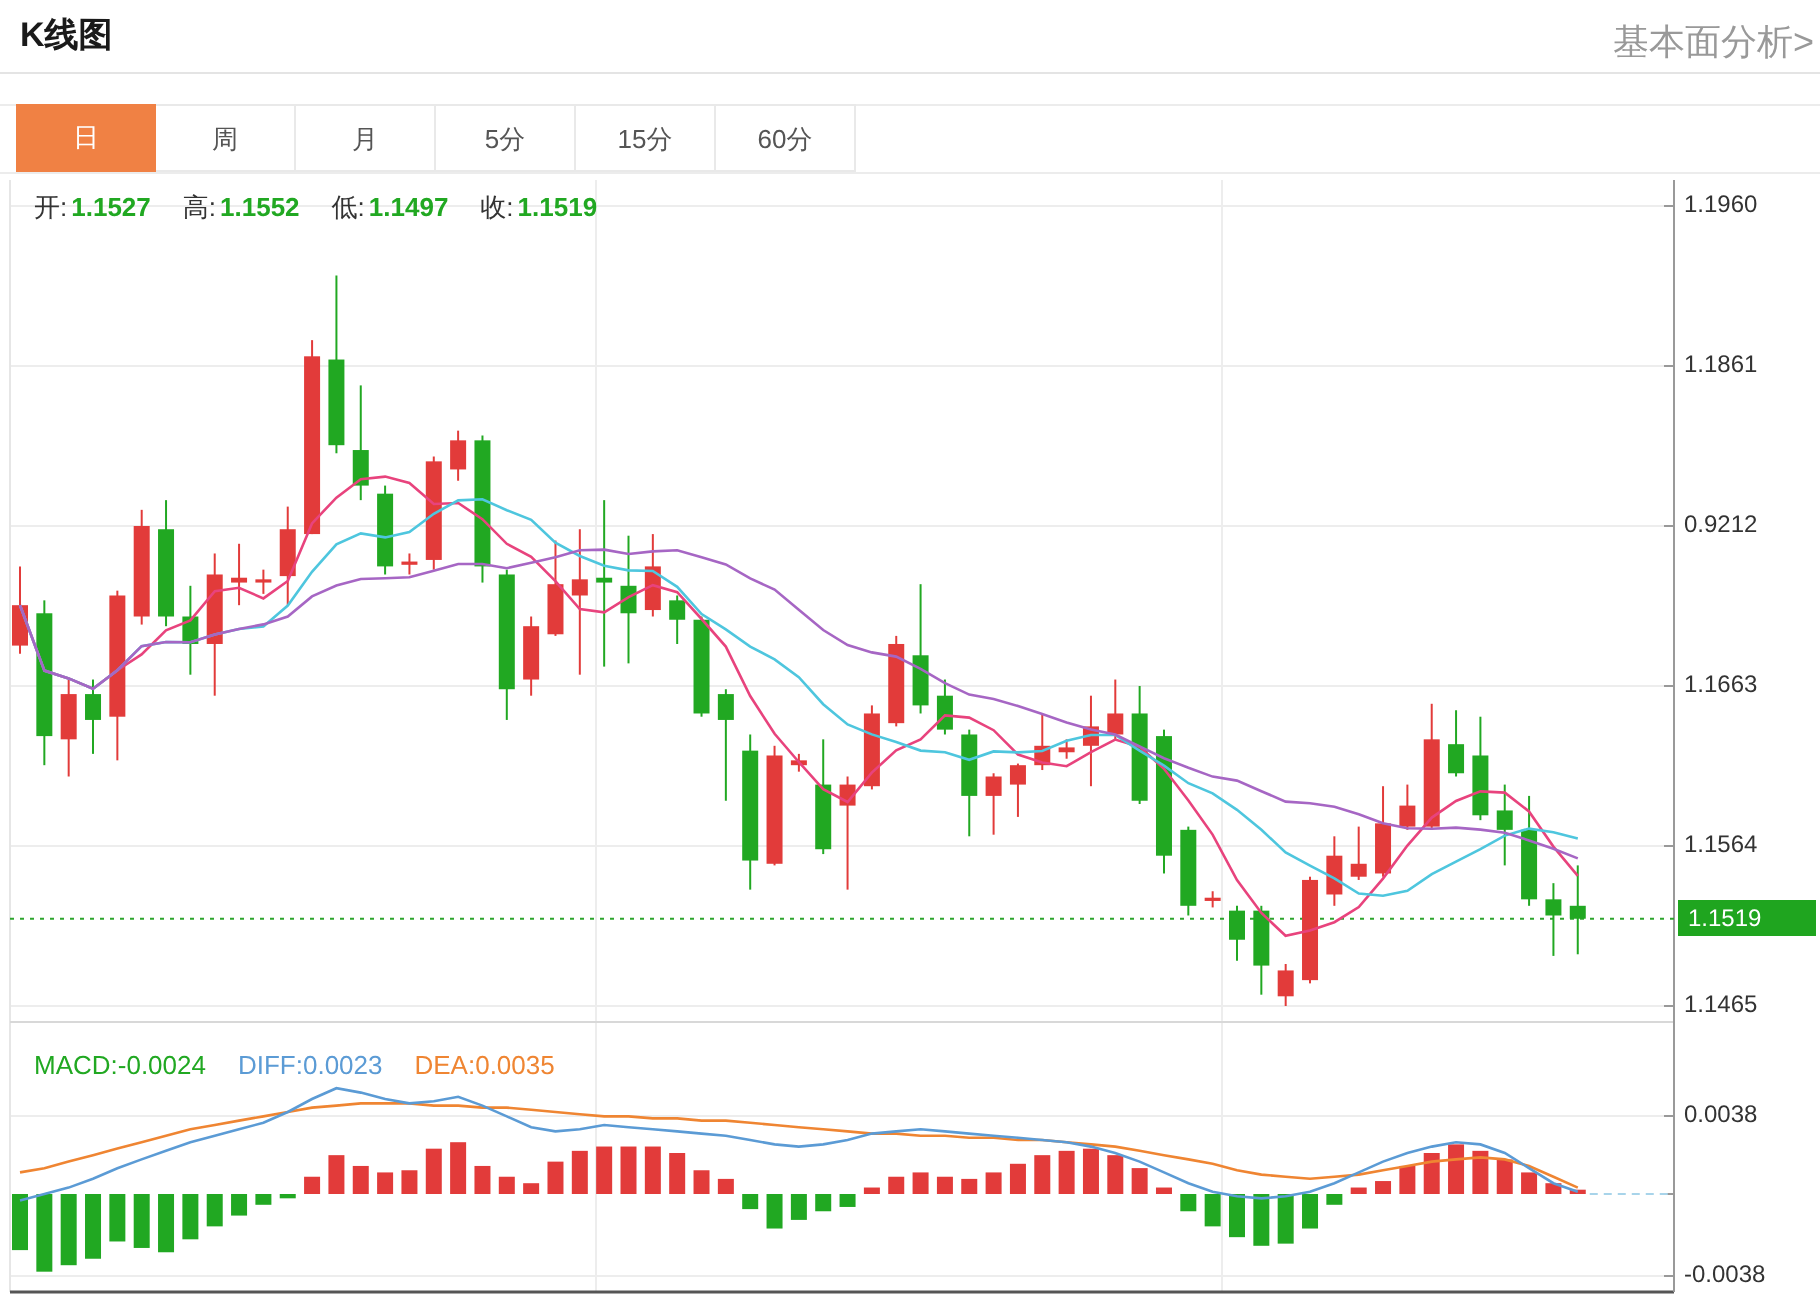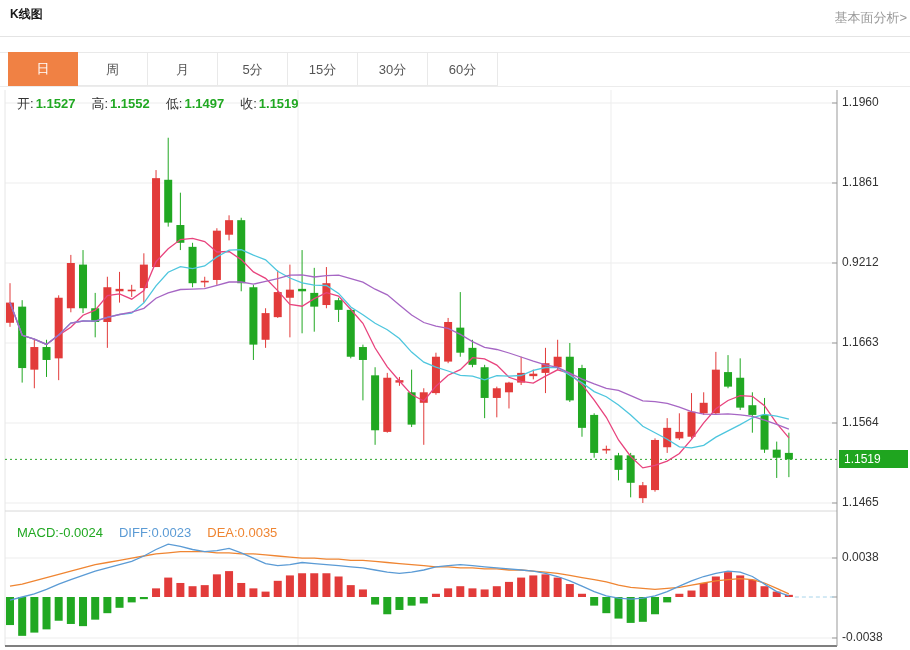--- a/index.html
+++ b/index.html
@@ -1,19 +1,19 @@
 <!DOCTYPE html>
 <html><head>
 <meta charset="utf-8">
 <style>
   html,body{margin:0;padding:0;background:#fff;}
   .page{position:relative;width:910px;height:650px;background:#fff;overflow:hidden;
         font-family:"Liberation Sans","DejaVu Sans",sans-serif;}
-  .title{position:absolute;left:10px;top:6px;font-size:12px;font-weight:bold;color:#1a1a1a;}
-  .analysis-link{position:absolute;right:3px;top:9px;font-size:13px;color:#999;text-decoration:none;cursor:pointer;}
+  .title{position:absolute;left:10px;top:6px;font-size:17px;font-weight:bold;color:#1a1a1a;}
+  .analysis-link{position:absolute;right:3px;top:9px;font-size:18px;color:#999;text-decoration:none;cursor:pointer;}
   .h-divider{position:absolute;left:0;top:36px;width:910px;border-top:1px solid #e4e4e4;}
   .tab-topline{position:absolute;left:0;top:52px;width:910px;border-top:1px solid #ececec;}
   .tab-bottomline{position:absolute;left:0;top:86px;width:910px;border-top:1px solid #ececec;}
   .tabbar{position:absolute;left:8px;top:52px;display:flex;z-index:3;}
   .tab{width:70px;height:34px;line-height:34px;text-align:center;font-size:13px;color:#555;
        background:#fff;border-right:1px solid #e9e9e9;border-top:1px solid #e9e9e9;
        border-bottom:1px solid #e9e9e9;cursor:pointer;box-sizing:border-box;}
   .tab:first-child{border-left:1px solid #e9e9e9;}
   .tab.sel{color:#fff;border:none;}
   .chart-svg{position:absolute;left:0;top:90px;}
@@ -32,21 +32,20 @@
   <a class="analysis-link">基本面分析&gt;</a>
   <div class="h-divider"></div>
   <div class="tab-topline"></div>
   <div class="tab-bottomline"></div>
   <div class="tabbar" id="tabbar">
       <div class="tab sel" style="background: rgb(240, 129, 68);">日</div>
       <div class="tab">周</div>
       <div class="tab">月</div>
       <div class="tab">5分</div>
       <div class="tab">15分</div>
-      <div class="tab">30分</div>
       <div class="tab">60分</div>
     </div>
 
   <svg id="chart-svg" class="chart-svg" width="910" height="560">
       <line x1="5" y1="13" x2="837" y2="13" stroke="#ededed" stroke-width="1"></line>
       <line x1="5" y1="93" x2="837" y2="93" stroke="#ededed" stroke-width="1"></line>
       <line x1="5" y1="173" x2="837" y2="173" stroke="#ededed" stroke-width="1"></line>
       <line x1="5" y1="253" x2="837" y2="253" stroke="#ededed" stroke-width="1"></line>
       <line x1="5" y1="333" x2="837" y2="333" stroke="#ededed" stroke-width="1"></line>
       <line x1="5" y1="413" x2="837" y2="413" stroke="#ededed" stroke-width="1"></line>

